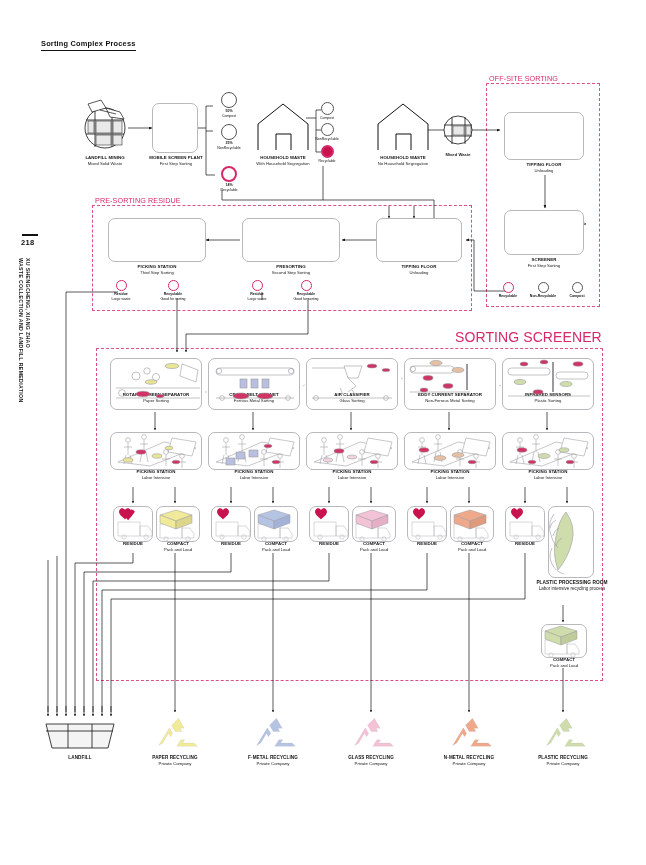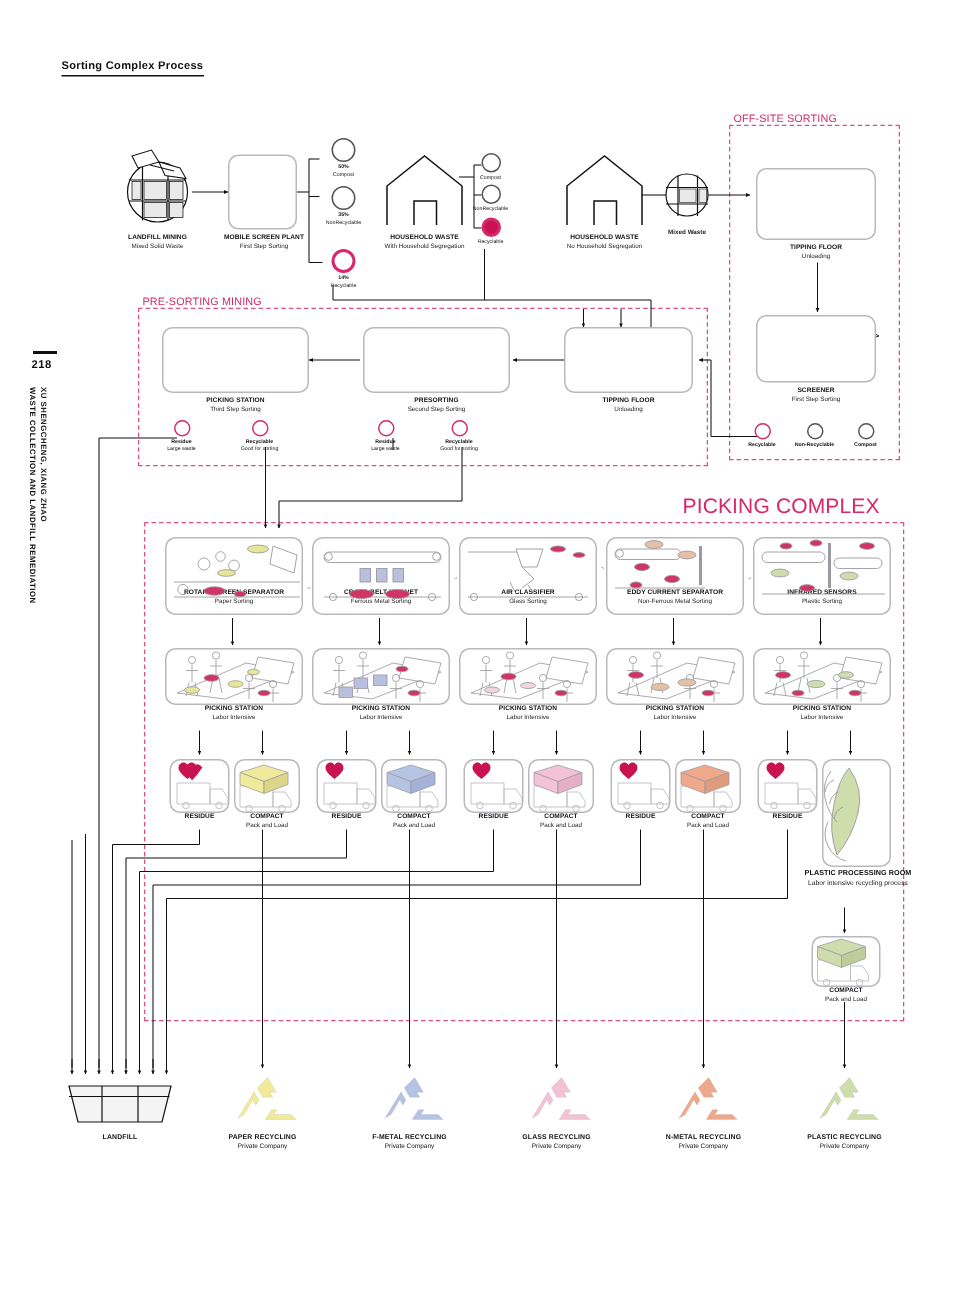--- a/index.html
+++ b/index.html
@@ -55,24 +55,24 @@
 
   <div class="spine-rule"></div>
   <div class="spine-num">218</div>
   <div class="spine-vert">WASTE COLLECTION AND LANDFILL REMEDIATION</div>
   <div class="spine-vert2">XU SHENGCHENG, XIANG ZHAO</div>
 
   <div class="zone" style="left:486px;top:83px;width:112px;height:222px;"></div>
   <div class="zone-label" style="left:489px;top:74px;font-size:7.2px;">OFF-SITE SORTING</div>
 
   <div class="zone" style="left:92px;top:205px;width:378px;height:104px;"></div>
-  <div class="zone-label" style="left:95px;top:196px;font-size:7.2px;">PRE-SORTING MINING</div>
+  <div class="zone-label" style="left:95px;top:196px;font-size:7.2px;">PRE-SORTING RESIDUE</div>
 
   <div class="zone" style="left:96px;top:348px;width:505px;height:331px;"></div>
-  <div class="zone-label" style="left:455px;top:329px;font-size:14px;">PICKING COMPLEX</div>
+  <div class="zone-label" style="left:455px;top:329px;font-size:14px;">SORTING SCREENER</div>
 
   <svg class="wires" viewBox="0 0 646 865">
     <defs>
       <marker id="ah" markerWidth="5" markerHeight="5" refX="4.2" refY="2" orient="auto">
         <path d="M0,0 L4.4,2 L0,4 z" fill="#111"></path>
       </marker>
       <marker id="ahs" markerWidth="4" markerHeight="4" refX="3.4" refY="1.7" orient="auto">
         <path d="M0,0 L3.6,1.7 L0,3.4 z" fill="#111"></path>
       </marker>
     </defs>

